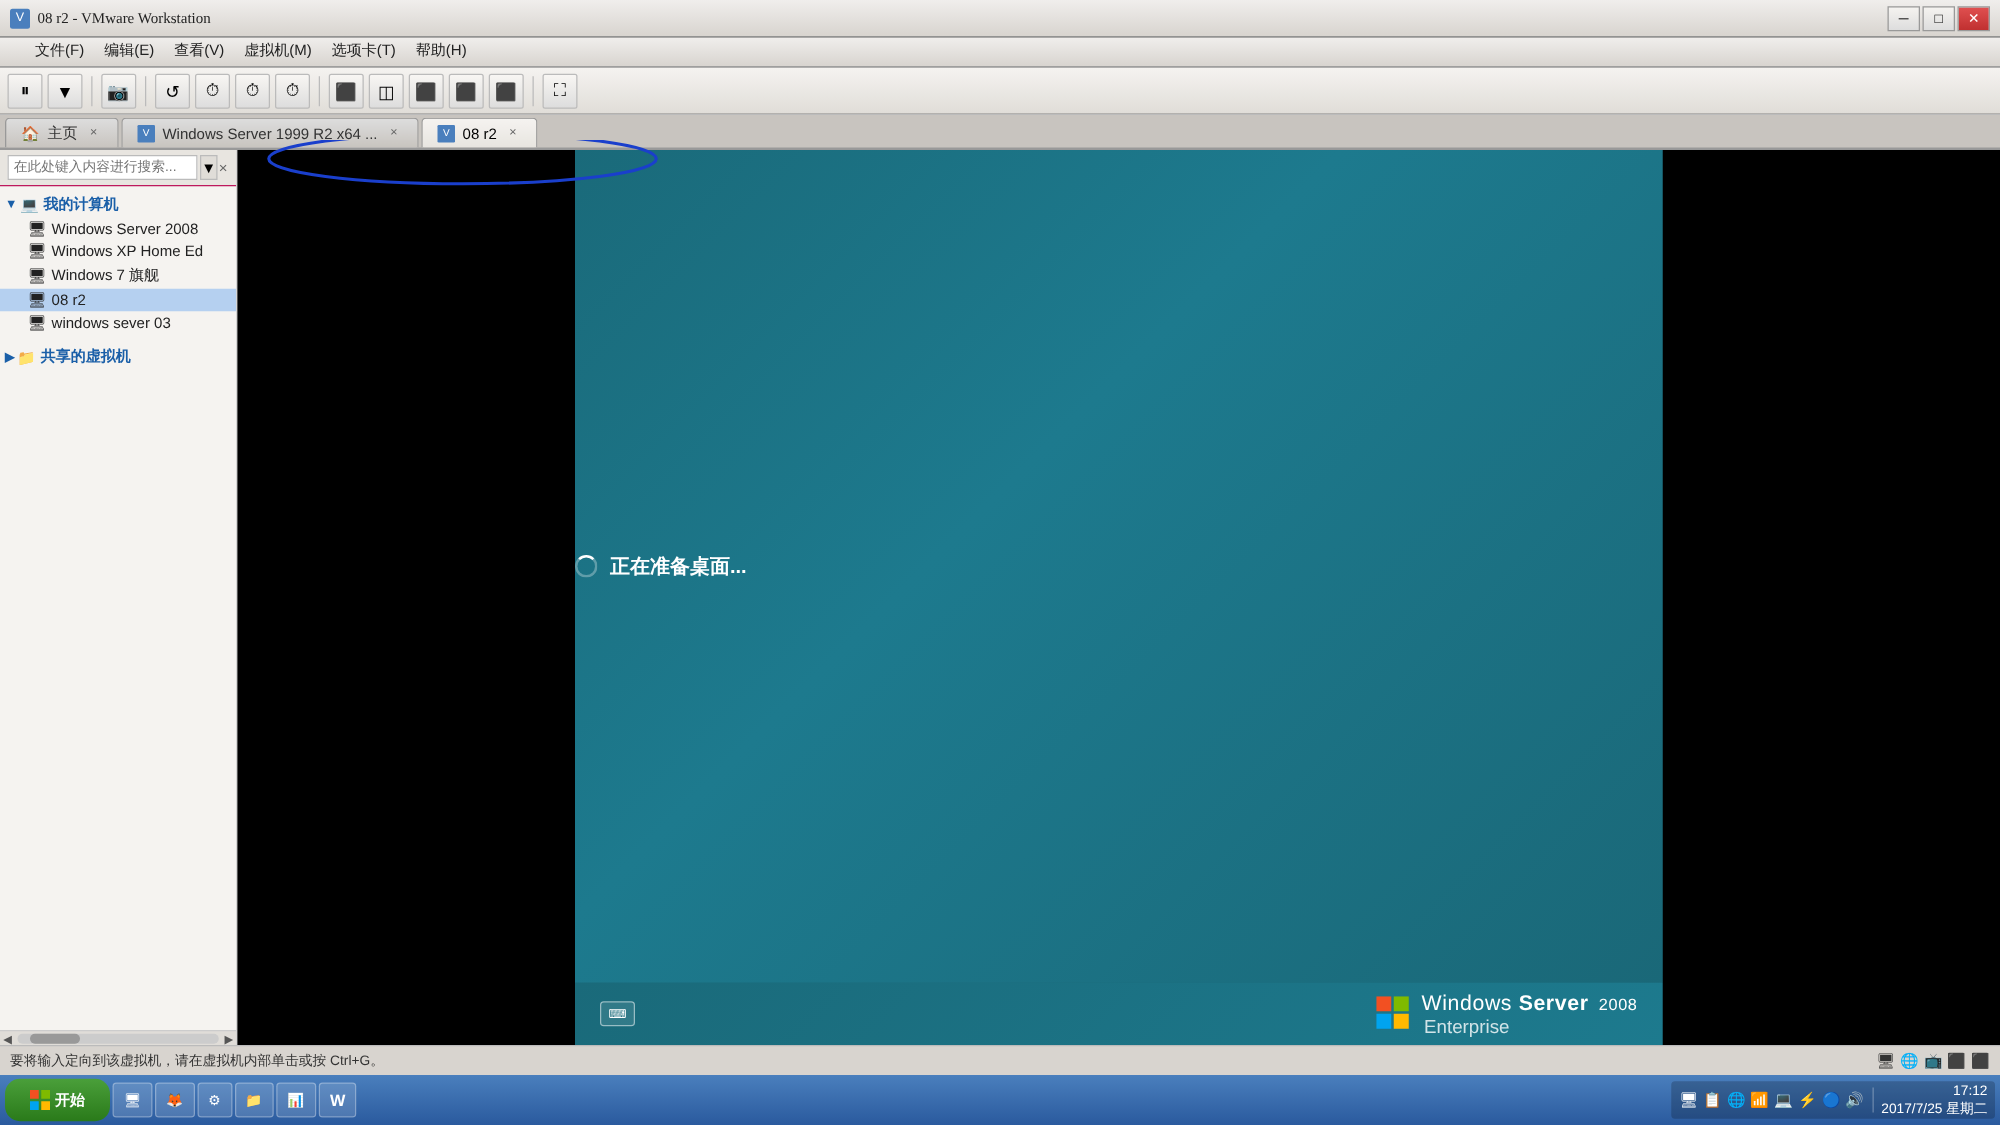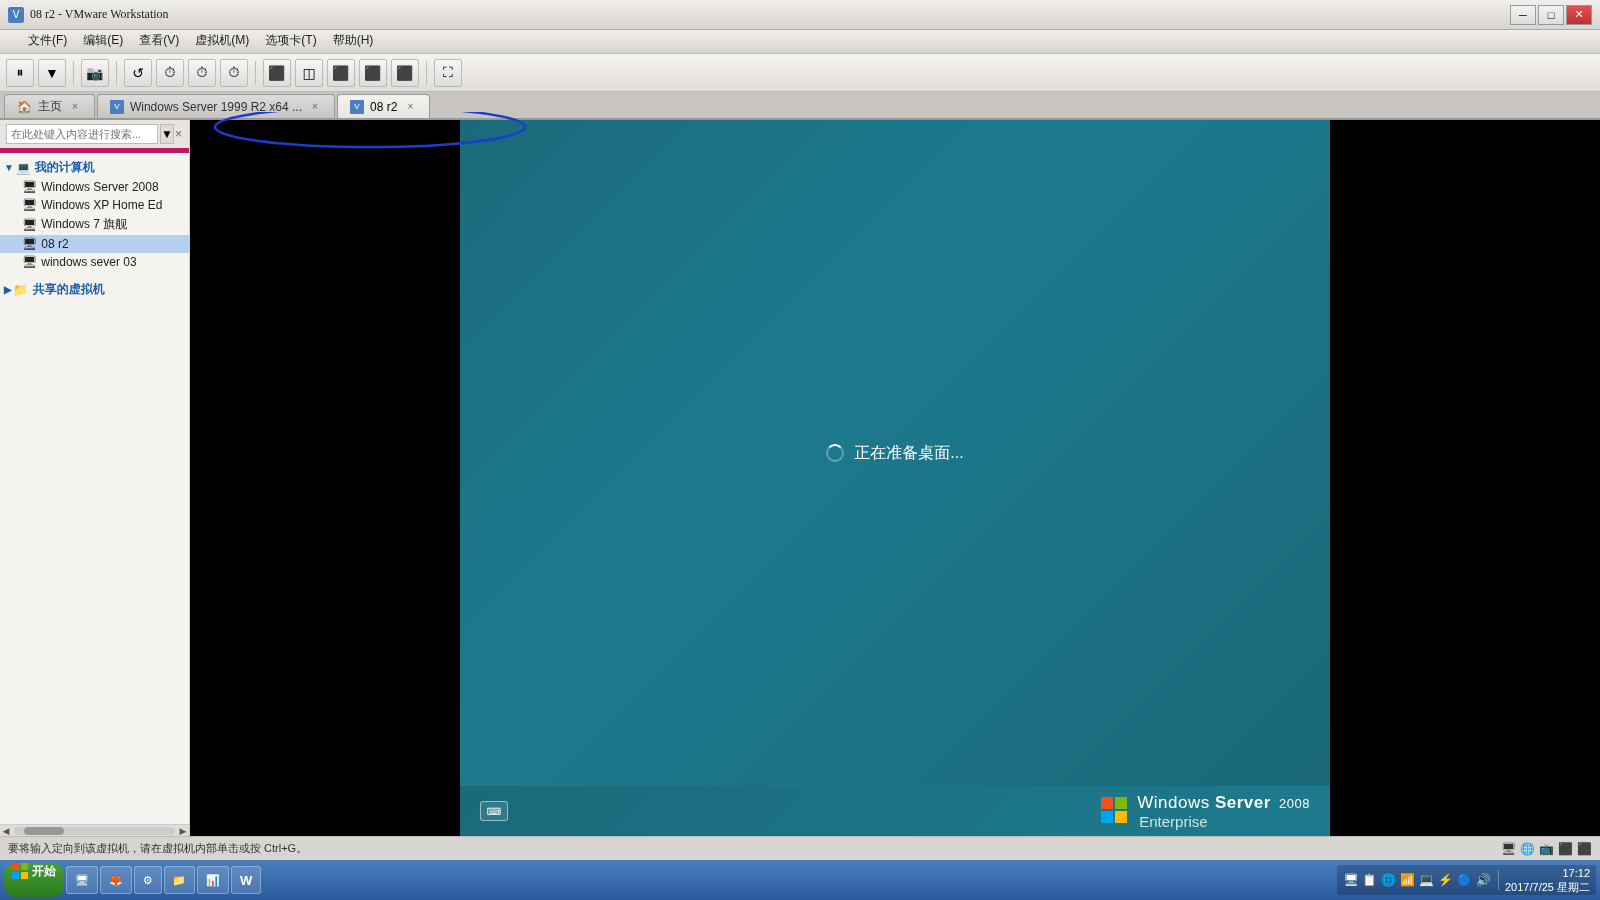--- a/index.html
+++ b/index.html
@@ -155,21 +155,21 @@
       border-right: 1px solid #ccc;
       display: flex;
       flex-direction: column;
       overflow: hidden;
     }
     .sidebar-header {
       display: flex;
       align-items: center;
       justify-content: space-between;
       padding: 4px 6px;
-      border-bottom: 5px solid #be185d;
+      border-bottom: 1px solid #be185d;
       background: #e8e5e0;
     }
     .sidebar-search {
       flex: 1;
       height: 20px;
       border: 1px solid #bbb;
       padding: 0 4px;
       font-size: 11px;
       background: white;
     }
@@ -249,21 +249,22 @@
       height: 100%;
       background: #1a6a7a;
     }
     .vm-teal-area {
       width: 100%;
       height: calc(100% - 50px);
       background: linear-gradient(135deg, #1a6a7a 0%, #1d7a8e 40%, #1a6878 100%);
       position: relative;
       display: flex;
       align-items: center;
-      justify-content: center;
+      justify-content: flex-start;
+      font-weight: bold;
     }
     .vm-loading {
       display: flex;
       align-items: center;
       gap: 10px;
       color: white;
       font-size: 16px;
     }
     .vm-spinner {
       width: 18px; height: 18px;
@@ -315,24 +316,24 @@
     .taskbar {
       height: 40px;
       background: linear-gradient(to bottom, #4a7fbd, #2a5a9e);
       display: flex;
       align-items: center;
       padding: 0 4px;
       gap: 2px;
     }
     .taskbar-start {
       height: 34px;
-      padding: 0 8px;
+      padding: 0 20px;
       background: linear-gradient(to bottom, #4a9f3a, #2a7a1a);
       border-radius: 12px;
-      display: flex; align-items: flex-start;
+      display: flex; align-items: center;
       color: white; font-size: 12px; font-weight: bold;
       cursor: pointer;
       gap: 4px;
     }
     .taskbar-btn {
       height: 28px;
       padding: 0 8px;
       background: rgba(255,255,255,0.15);
       border: 1px solid rgba(255,255,255,0.3);
       border-radius: 3px;

